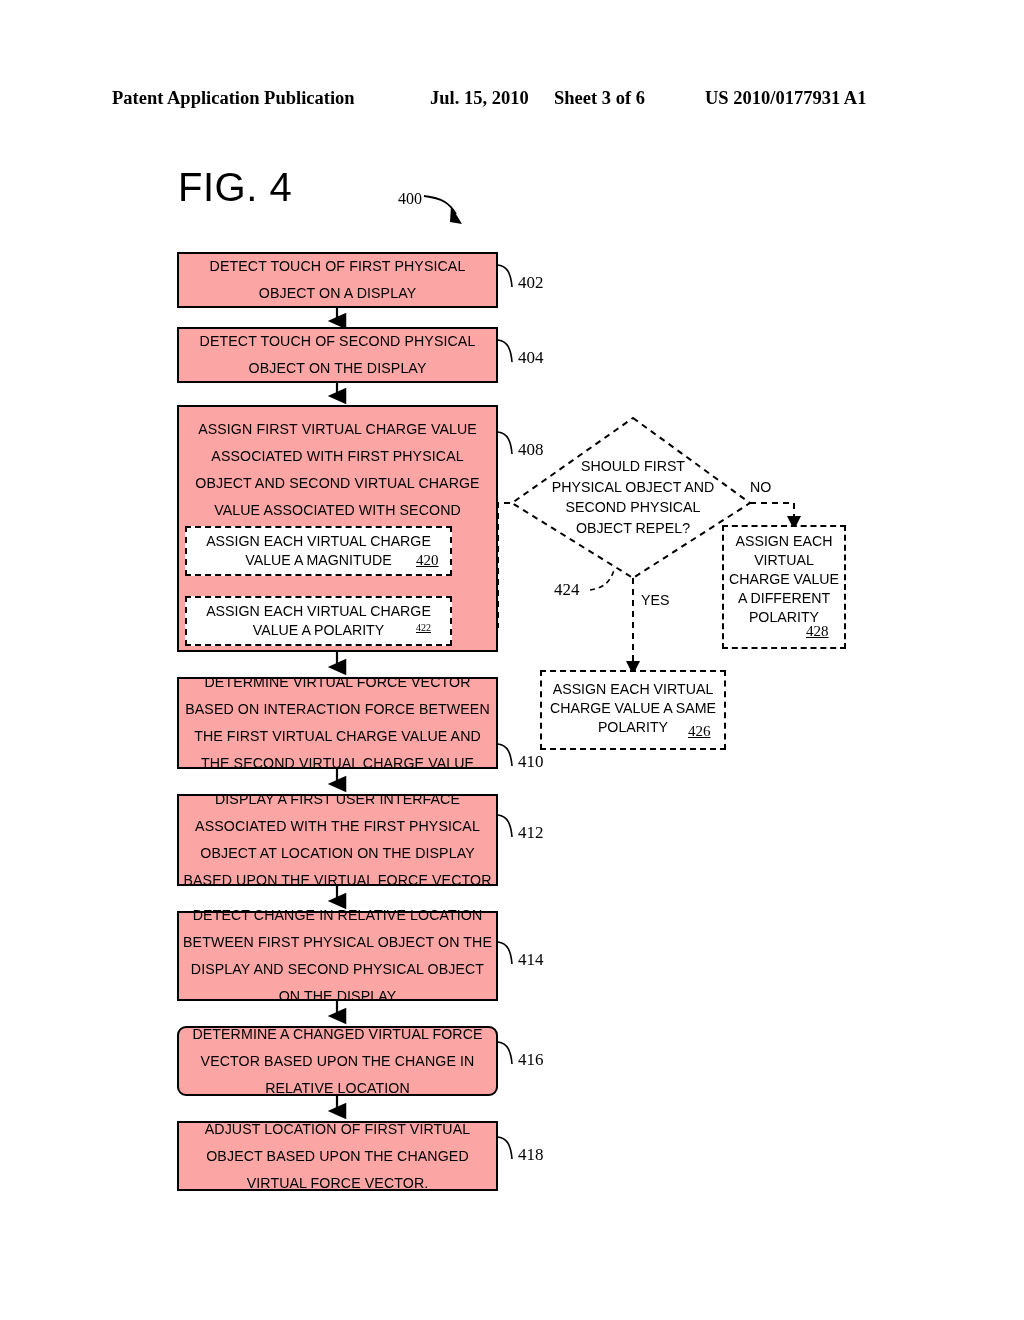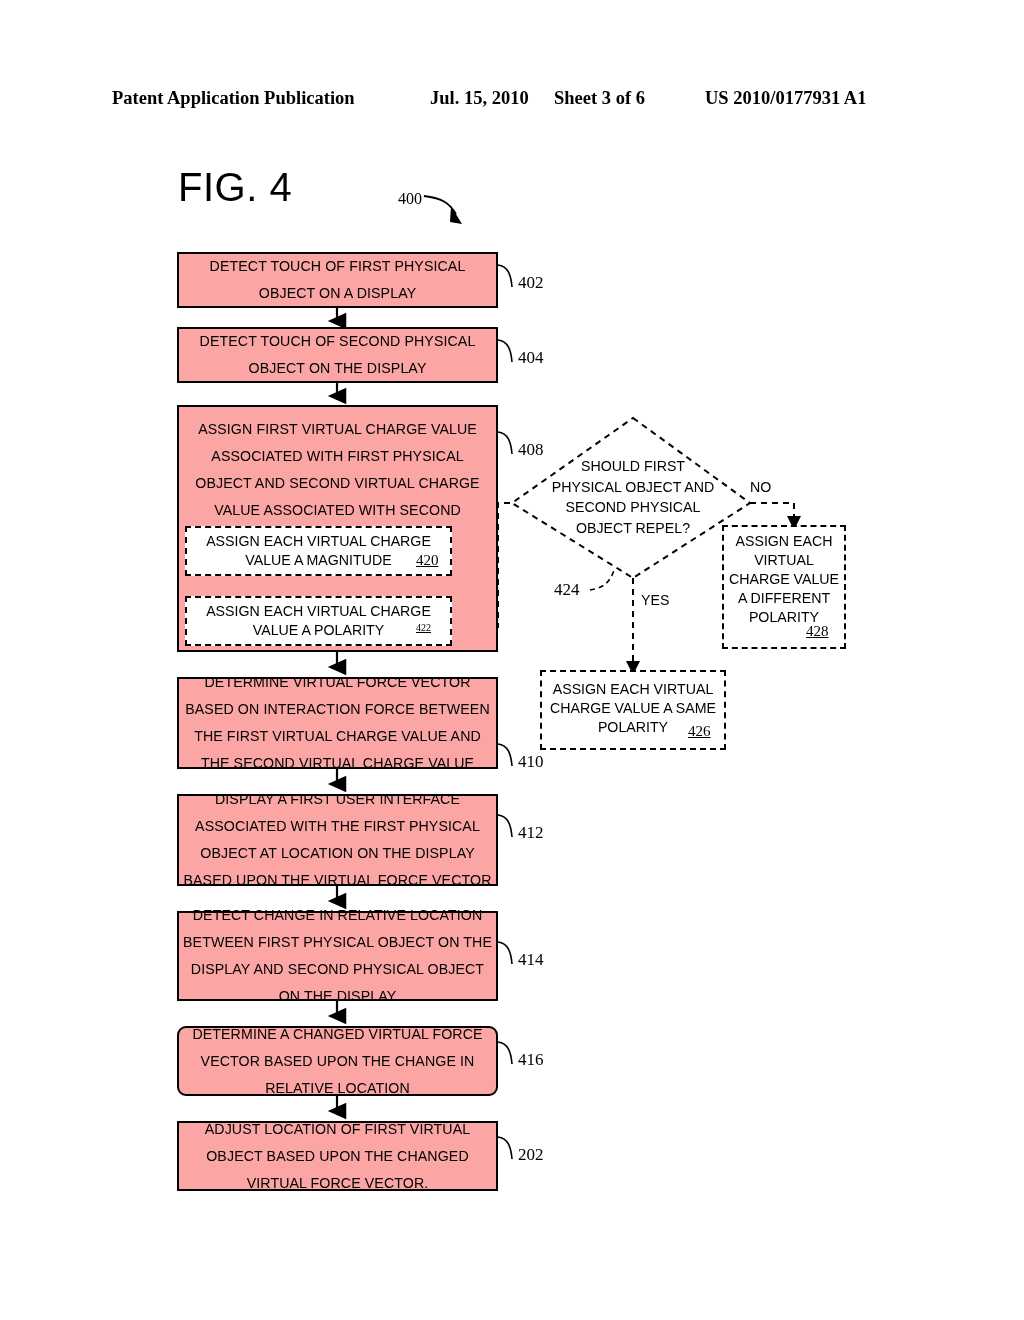--- a/index.html
+++ b/index.html
@@ -232,15 +232,15 @@
   <div class="refnum" style="left:518px; top:950px;">414</div>
 
   <div class="box" style="left:177px; top:1026px; width:321px; height:70px;border-radius:9px;">
     <span class="box-inner">DETERMINE A CHANGED VIRTUAL FORCE VECTOR BASED UPON THE CHANGE IN RELATIVE LOCATION</span>
   </div>
   <div class="refnum" style="left:518px; top:1050px;">416</div>
 
   <div class="box" style="left:177px; top:1121px; width:321px; height:70px;">
     <span class="box-inner">ADJUST LOCATION OF FIRST VIRTUAL OBJECT BASED UPON THE CHANGED VIRTUAL FORCE VECTOR.</span>
   </div>
-  <div class="refnum" style="left:518px; top:1145px;">202</div>
+  <div class="refnum" style="left:518px; top:1145px;">418</div>
 
 </div>
 
 </body></html>

